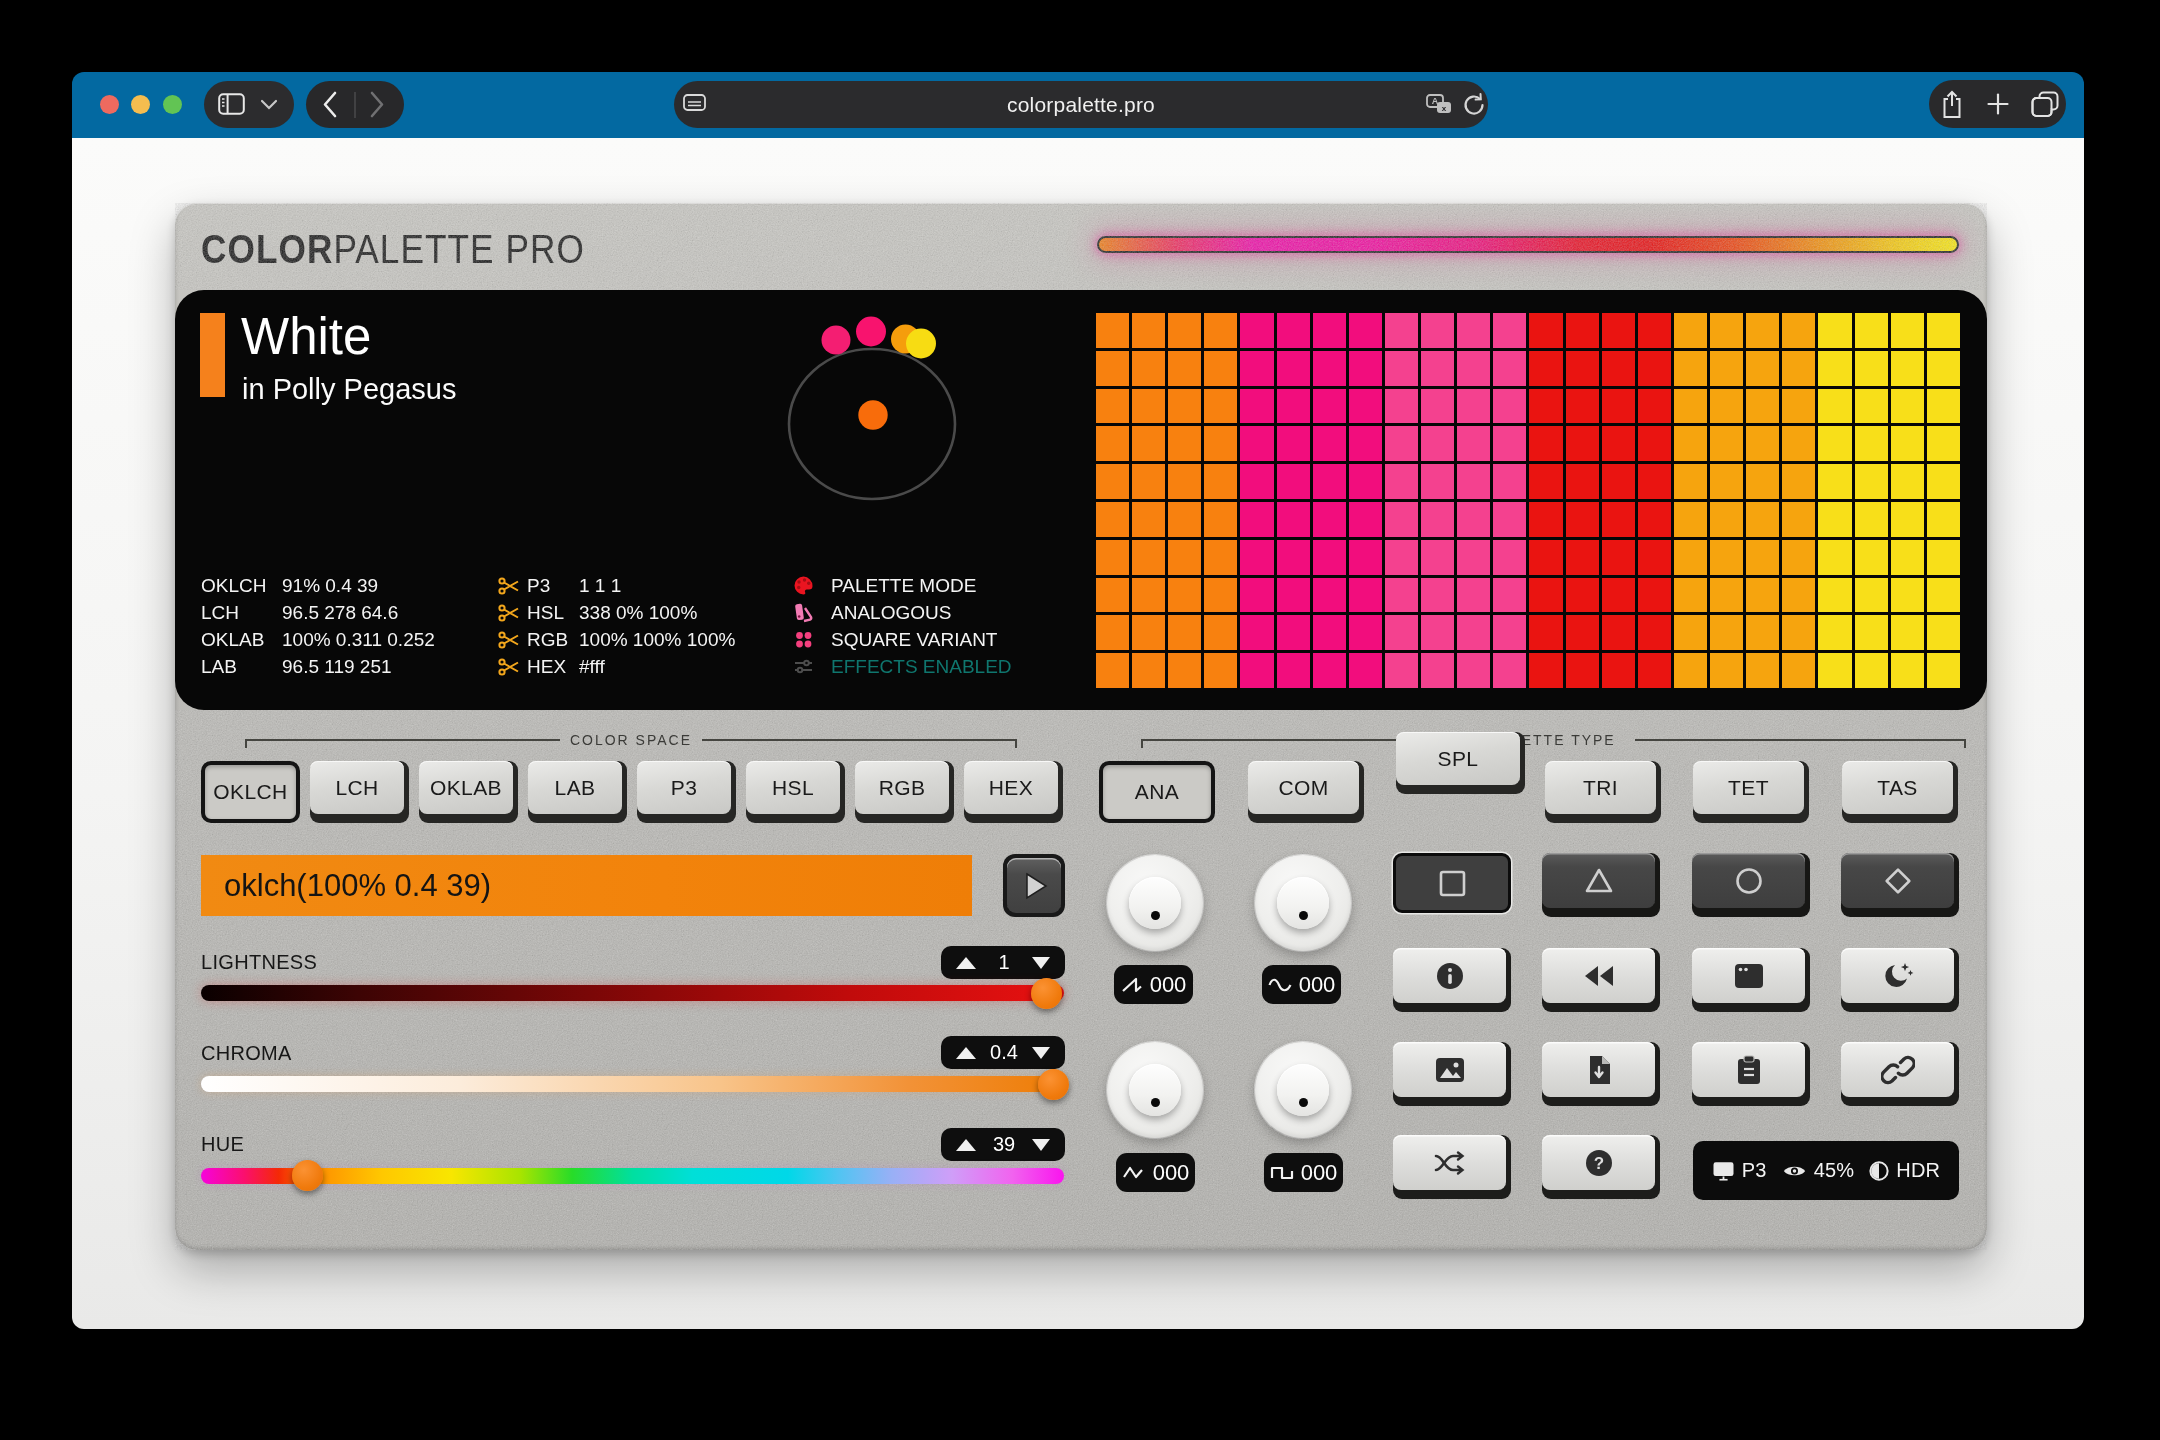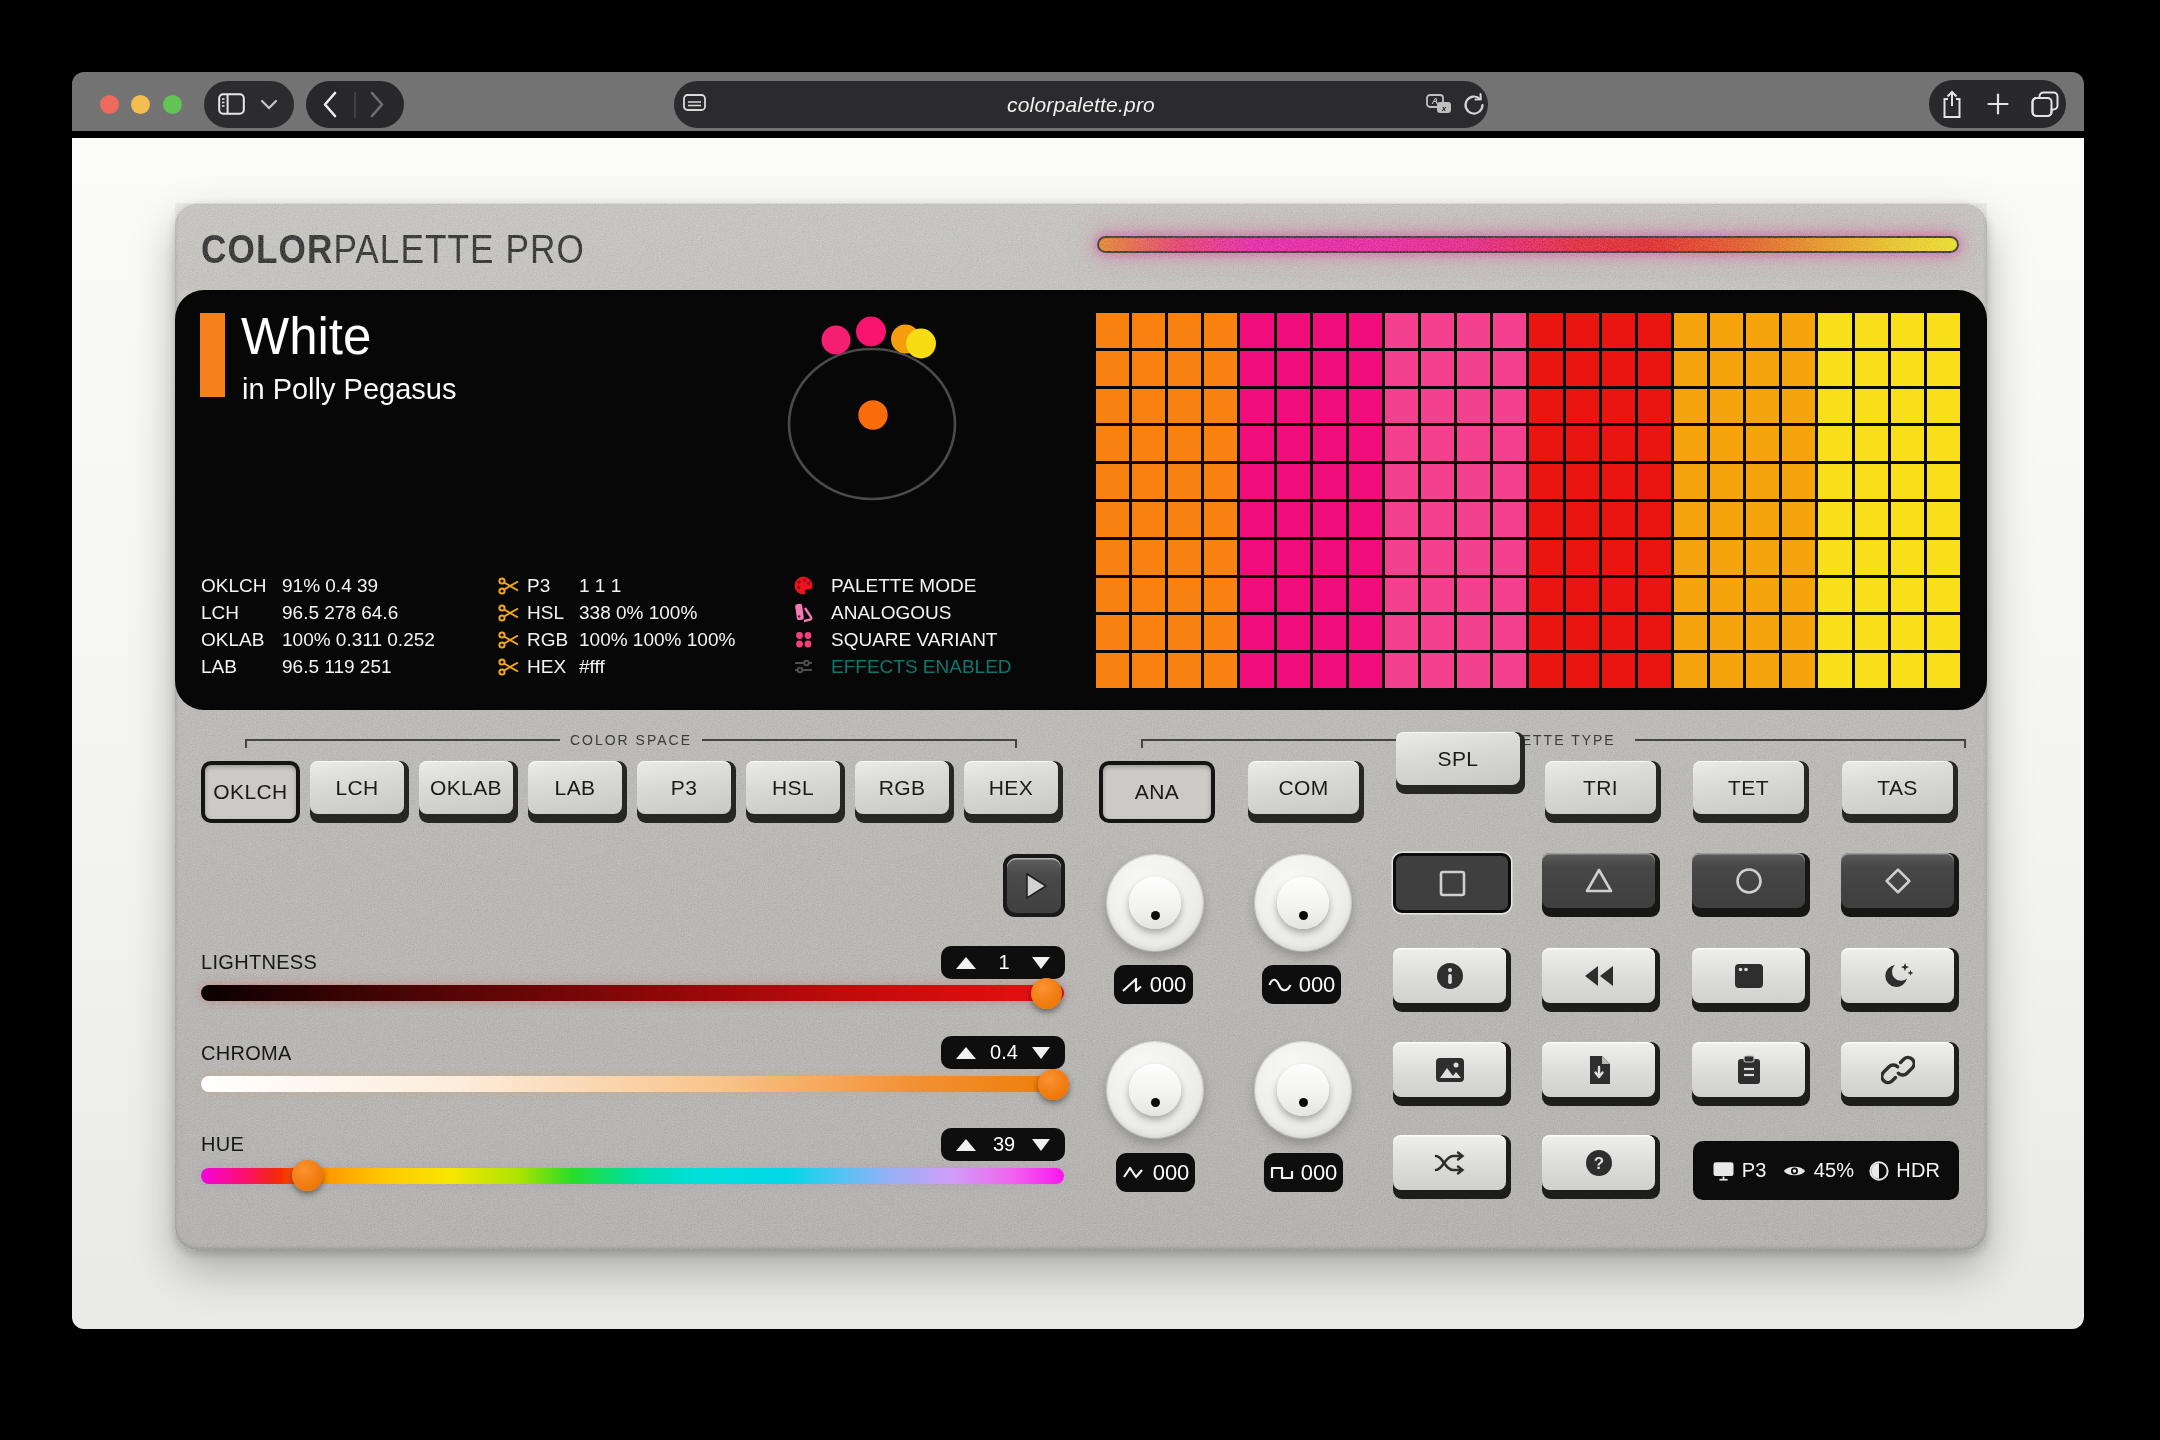--- a/index.html
+++ b/index.html
@@ -1,18 +1,18 @@
 <!DOCTYPE html>
 <html><head>
 <meta charset="utf-8">
 <style>
 * { margin:0; padding:0; box-sizing:border-box; }
 html,body { width:2160px; height:1440px; background:#000; font-family:"Liberation Sans", sans-serif; overflow:hidden; -webkit-font-smoothing:antialiased; }
 #win { position:absolute; left:72px; top:72px; width:2012px; height:1257px; border-radius:12px; overflow:hidden; }
-#bar { position:absolute; left:0; top:0; width:100%; height:59px; background:#737373;font-style:italic; }
+#bar { position:absolute; left:0; top:0; width:100%; height:66px; background:#0369a1; }
 #page { position:absolute; left:0; top:66px; width:100%; height:1191px; background:linear-gradient(180deg,#fbfbfa 0%,#f4f4f3 55%,#e9e9e8 100%); }
 .tl { position:absolute; top:23px; width:19px; height:19px; border-radius:50%; }
 .pill { position:absolute; top:9px; height:47px; border-radius:24px; background:#2b2b2d; }
 #device { position:absolute; left:103px; top:65px; width:1812px; height:1047px; border-radius:22px; background:linear-gradient(180deg,#c9c8c3 0%,#bfbeba 30%,#b2b1ad 100%); box-shadow:0 20px 45px rgba(0,0,0,.28), 0 4px 10px rgba(0,0,0,.18), inset 0 1px 0 rgba(255,255,255,.55), inset 0 -2px 4px rgba(0,0,0,.22); }
 #screen { position:absolute; left:0; top:87px; width:1812px; height:420px; background:#070707;border-radius:29px; }
 .abs { position:absolute; }
 .roc { color:#f4f4f4; font-size:19px; }
 .roc .row { height:27px; display:flex; align-items:center; white-space:nowrap; }
 .roc .l { display:inline-block; }
 .roc .ic { width:29px; display:inline-flex; align-items:center; }
@@ -291,20 +291,21 @@
         </div>
       <div class="key" style="left:1370px;top:558px;width:116px">
           <div class="face">TRI</div>
         </div>
       <div class="key" style="left:1518px;top:558px;width:116px">
           <div class="face">TET</div>
         </div>
       <div class="key" style="left:1667px;top:558px;width:116px">
           <div class="face">TAS</div>
         </div>
+      <div class="abs" style="left:26px;top:652px;width:771px;height:61px;background:linear-gradient(90deg,#f18a12 0%,#f2830b 60%,#ef7e07 100%);display:flex;align-items:center;color:#141414;font-size:31px;padding-left:23px">oklch(100% 0.4 39)</div>
       <div class="abs" style="left:828px;top:651px;width:62px;height:63px;border-radius:12px;background:#191919">
         <div class="abs" style="left:4px;top:4px;width:54px;height:55px;border-radius:9px;background:linear-gradient(180deg,#606060 0%,#4a4a4a 30%,#404040 100%);box-shadow:inset 0 1.5px 0 #b5b5b5"></div>
         <svg class="abs" style="left:21px;top:18px" width="24" height="28" viewBox="0 0 24 28">
             <path d="M3 2 L22 14 L3 26 Z" fill="#d2d2d2" stroke="#1e1e1e" stroke-width="1.5"></path>
           </svg>
       </div>
       <div class="slab" style="left:26px;top:748px">LIGHTNESS</div>
       <div class="spin" style="left:766px;top:743px">
           <span class="tu"></span>
           <span>1</span>

